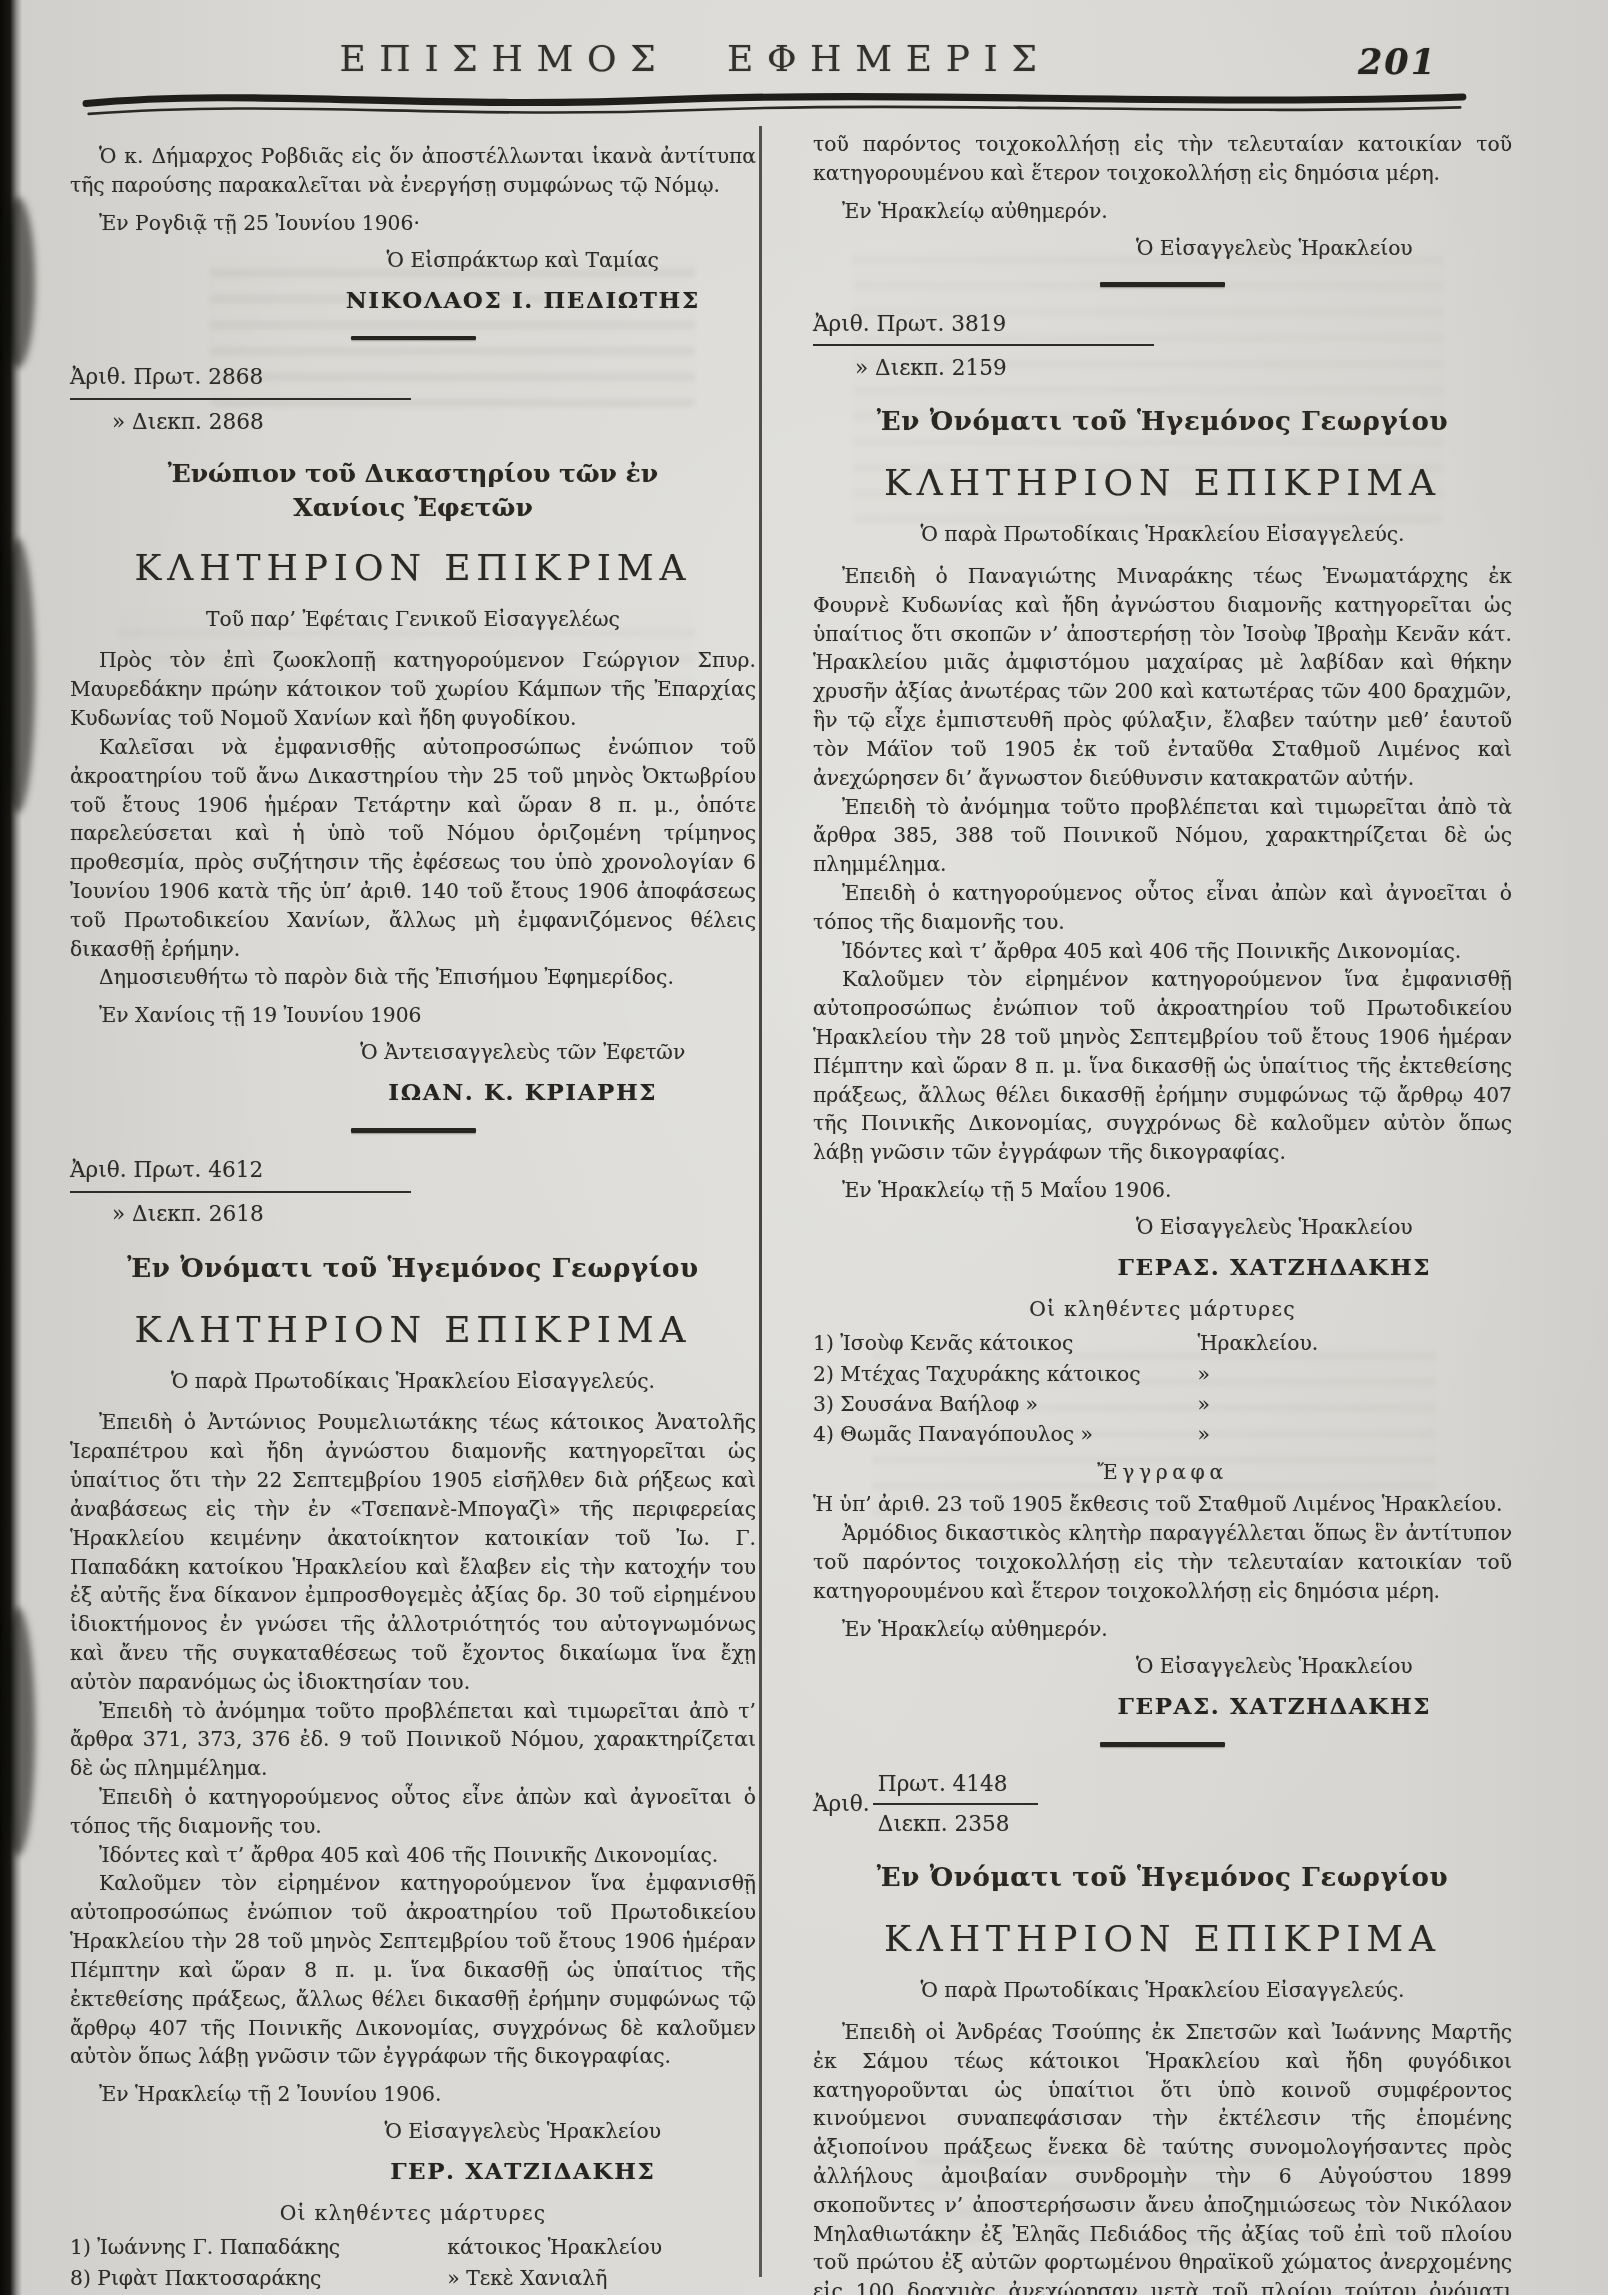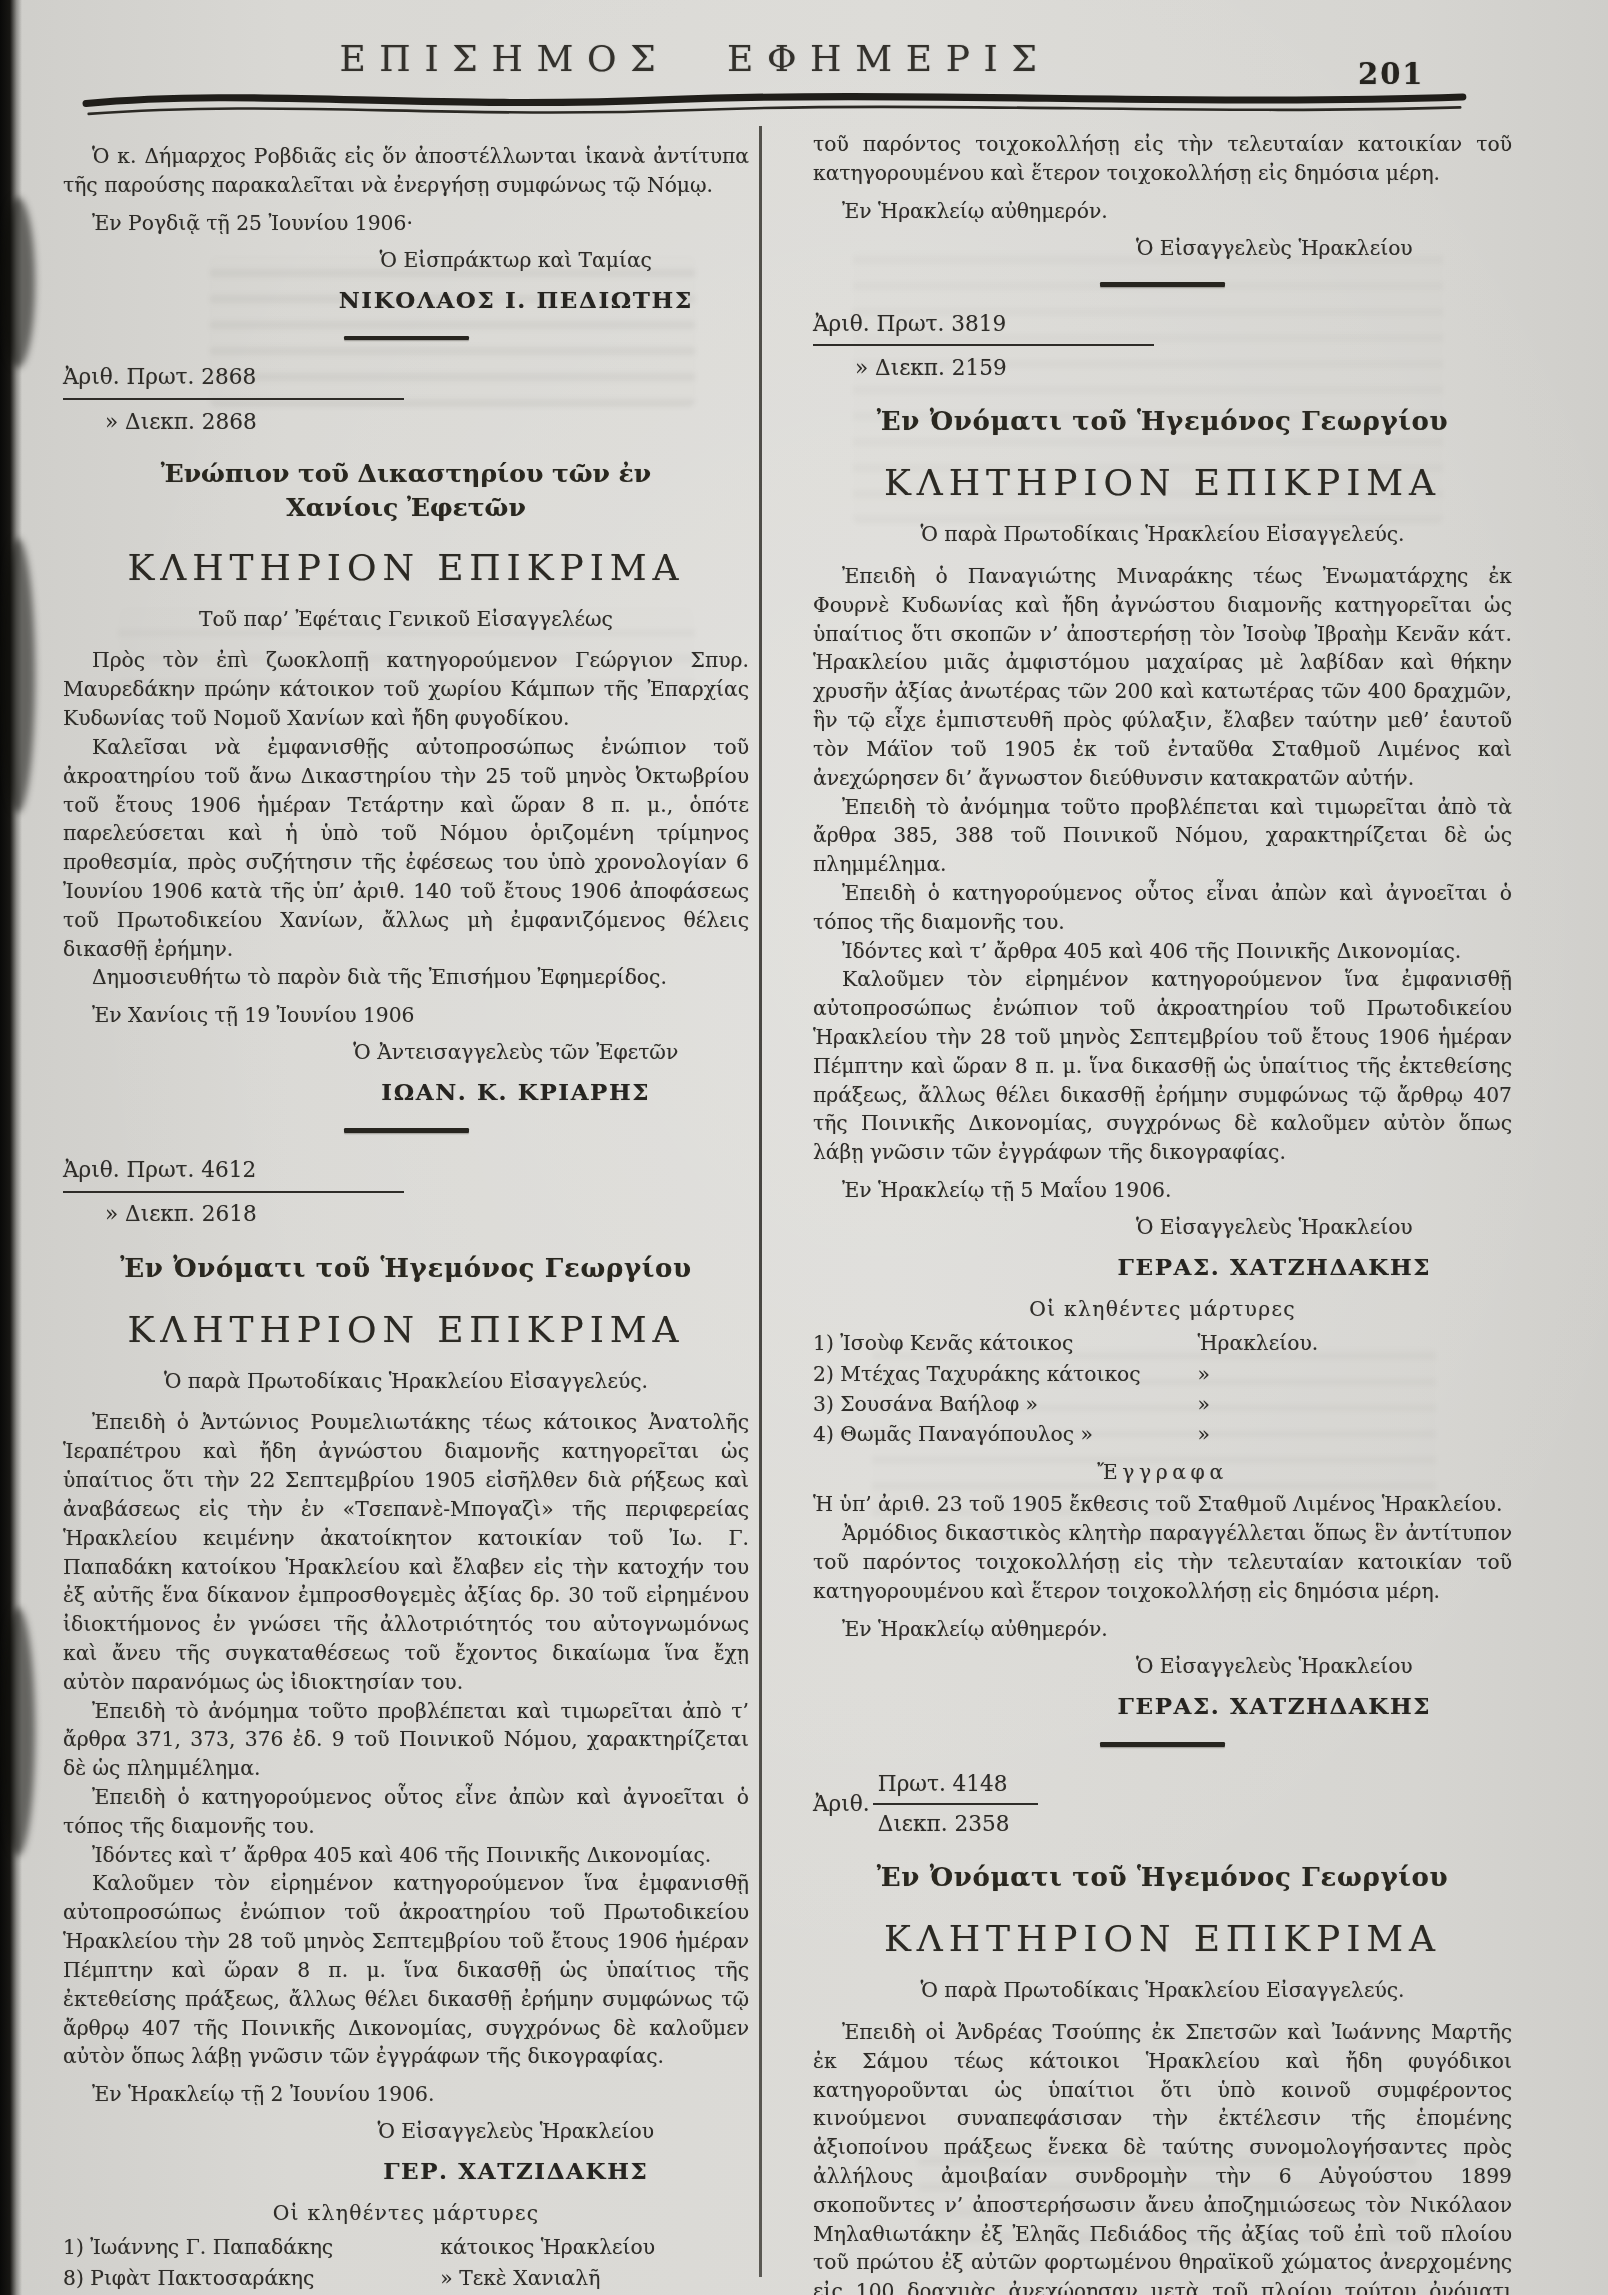--- a/index.html
+++ b/index.html
@@ -19,30 +19,30 @@
   .smudge{position:absolute;filter:blur(2.6px);opacity:.5;
     background:repeating-linear-gradient(0deg, rgba(98,95,88,0.16) 0 8.5px, rgba(98,95,88,0.02) 8.5px 26px);
     border-radius:6.6px;}
 
   .masthead-title{
     position:absolute;top:38px;left:0;width:1390px;text-align:center;
     font-size:36px;letter-spacing:.38em;word-spacing:.9em;color:#33312c;
     text-shadow:0 0 1.3px rgba(40,38,34,.35);
   }
   .page-number{
-    position:absolute;top:57px;left:1358px;font-size:29px;font-weight:700;color:#26241f;
-    letter-spacing:2px;text-shadow:0 0 1.3px rgba(30,28,24,.4);
+    position:absolute;top:41px;left:1358px;font-size:35px;font-weight:700;color:#26241f;
+    letter-spacing:2px;text-shadow:0 0 1.3px rgba(30,28,24,.4);font-style:italic;
   }
   .header-rule{position:absolute;top:84px;left:77px;}
 
   .col-divider{position:absolute;left:759px;top:126px;width:3.3px;height:2151px;
     background:linear-gradient(180deg,#3a3832 0%,#2c2a26 50%,#44423c 100%);opacity:.85;}
 
   .col{position:absolute;font-size:20.3px;line-height:1.42;text-shadow:0 0 0.7px rgba(46,44,40,.35);}
-  .col-left{left:63px;top:142px;width:686px;}
+  .col-left{left:70px;top:142px;width:686px;}
   .col-right{left:813px;top:130px;width:699px;}
 
   p.body{margin:0;text-align:justify;text-indent:29px;}
   p.noindent{text-indent:0;}
   .dateline{margin:9.2px 0 5.2px;text-indent:29px;}
   .sig{margin:7.9px 0 11.8px 32%;text-align:center;}
   .sig-role{font-size:20.3px;}
   .sig-name{font-size:23px;font-weight:600;letter-spacing:1.6px;margin-top:9.2px;color:#262420;}
   .hr-short{width:125px;height:4.6px;background:#27251f;margin:19.7px auto 22px auto;border-radius:1.3px;box-shadow:0 1.3px 0.7px rgba(39,37,31,.3);}
   .numblock{margin:3.9px 0 17px 0;font-size:21.6px;}

